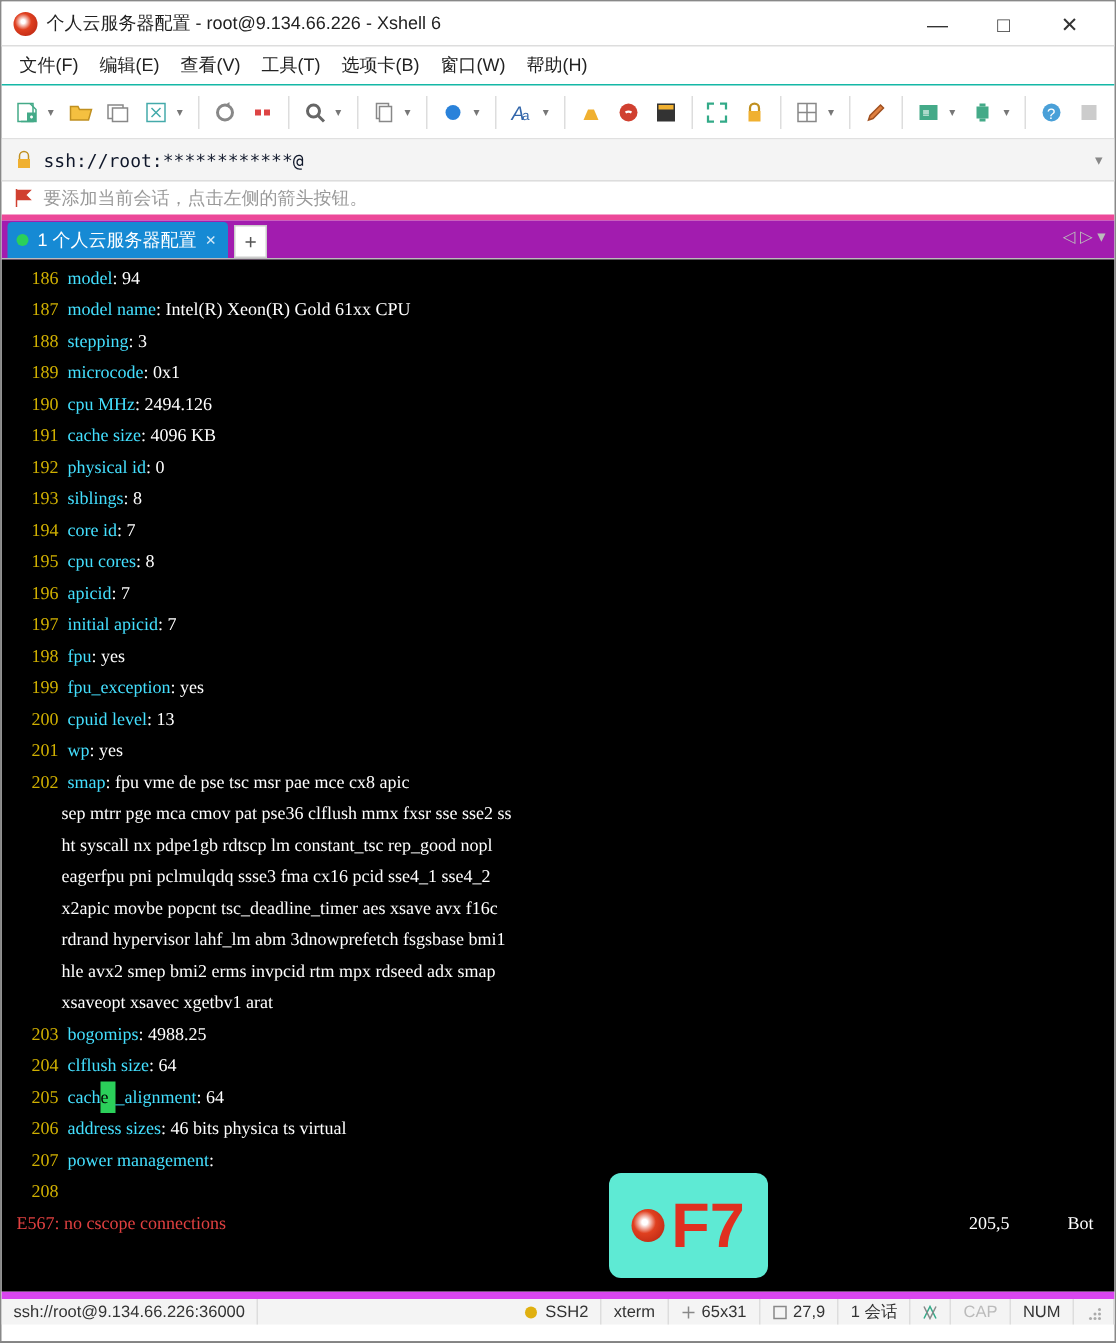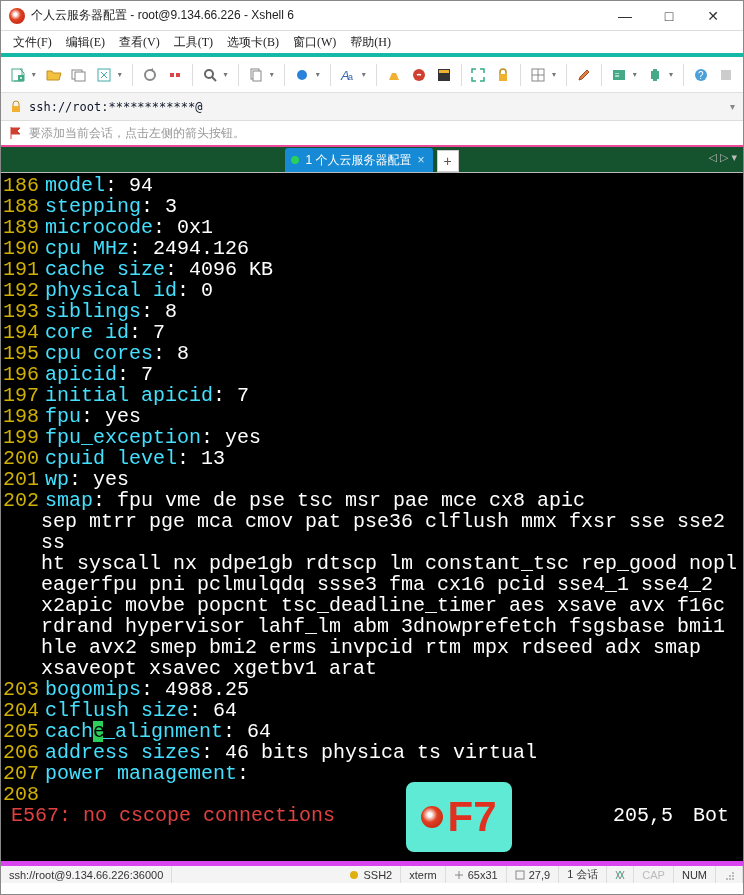--- a/index.html
+++ b/index.html
@@ -31,22 +31,21 @@
   width: 44px; height: 28px;
   display: flex; align-items: center; justify-content: center;
   color: #333; font-size: 14px;
 }
 .menubar {
   height: 26px;
   display: flex;
   align-items: center;
   padding: 0 6px;
   gap: 2px;
-  border-bottom: 4px solid #14b8a6;
-  font-family: Liberation Serif, serif;
+  border-bottom: 1px solid #14b8a6;
 }
 .menubar .menu-item { padding: 3px 6px; color: #222; }
 .toolbar {
   height: 36px;
   display: flex;
   align-items: center;
   padding: 0 6px;
   gap: 3px;
   border-bottom: 1px solid #e0e0e0;
 }
@@ -71,34 +70,33 @@
 }
 .addrbar .addr { color: #0f172a; flex: 1; font-family: monospace; }
 .addrbar .dd { color: #888; font-size: 10px; }
 .hintbar {
   height: 26px;
   display: flex;
   align-items: center;
   padding: 0 8px;
   color: #999;
   gap: 6px;
-  border-bottom: 2px solid #ec4899;
+  border-bottom: 4px solid #ec4899;
 }
 .hintbar .flag {
   display: inline-block; width: 14px; height: 14px;
 }
 .tabbar {
   height: 26px;
-  background: #14532d;
+  background: #a21caf;
   display: flex;
   align-items: flex-end;
   padding: 0 4px;
   border-bottom: 1px solid #bbb;
   position: relative;
-  justify-content: center;
 }
 .tab {
   height: 24px;
   background: #168ad4;
   color: #fff;
   display: flex;
   align-items: center;
   padding: 0 8px 0 6px;
   border-radius: 3px 3px 0 0;
   gap: 6px;
@@ -111,22 +109,22 @@
   margin-left: 4px;
   background: #fff;
   border: 1px solid #ccc;
   display: flex; align-items: center; justify-content: center;
   color: #555;
   font-size: 14px;
 }
 .tabbar .nav { position: absolute; right: 6px; top: 4px; color: #bbb; font-size: 11px; }
 .terminal {
   background: #000;
-  font-family: Liberation Mono, monospace;
-  font-size: 20px;
+  font-family: Liberation Serif, serif;
+  font-size: 12px;
   line-height: 21px;
   height: 688px;
   overflow: hidden;
   position: relative;
   padding: 2px 0;
 }
 .term-line { display: flex; }
 .ln {
   width: 44px;
   text-align: right;
@@ -370,20 +368,25 @@
   <div class="nav">◁  ▷  ▾</div>
 </div>
 
 <div class="terminal" id="term">
     <div class="term-line">
       <span class="ln">186</span> 
       <span class="key">model          </span>
       <span class="txt"> : 94</span>
     </div>
     <div class="term-line">
+      <span class="ln">187</span> 
+      <span class="key">model name     </span>
+      <span class="txt"> : Intel(R) Xeon(R) Gold 61xx CPU</span>
+    </div>
+    <div class="term-line">
       <span class="ln">188</span> 
       <span class="key">stepping       </span>
       <span class="txt"> : 3</span>
     </div>
     <div class="term-line">
       <span class="ln">189</span> 
       <span class="key">microcode      </span>
       <span class="txt"> : 0x1</span>
     </div>
     <div class="term-line">

